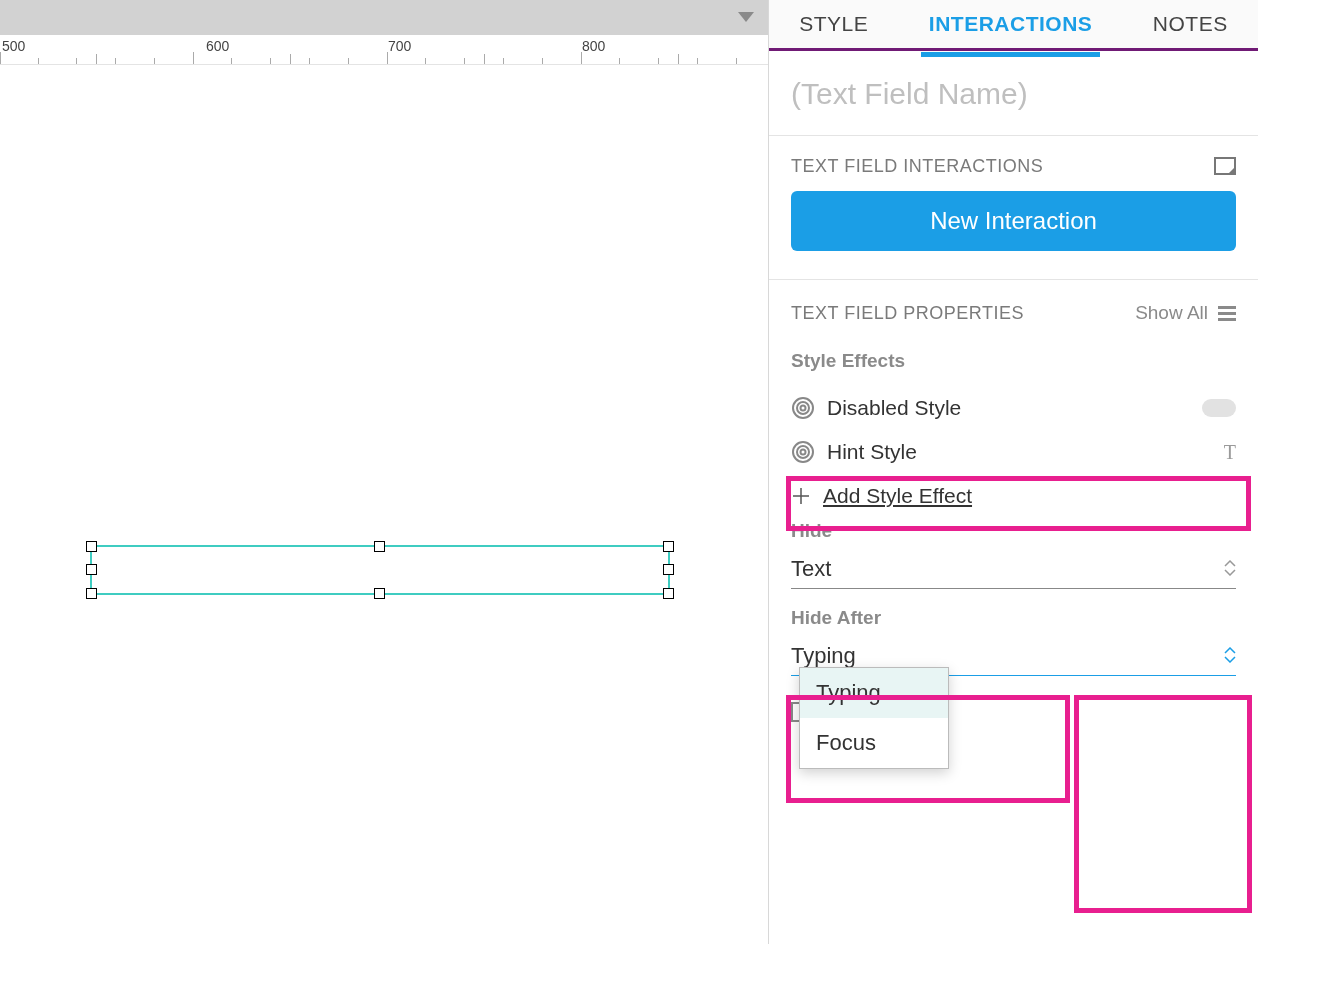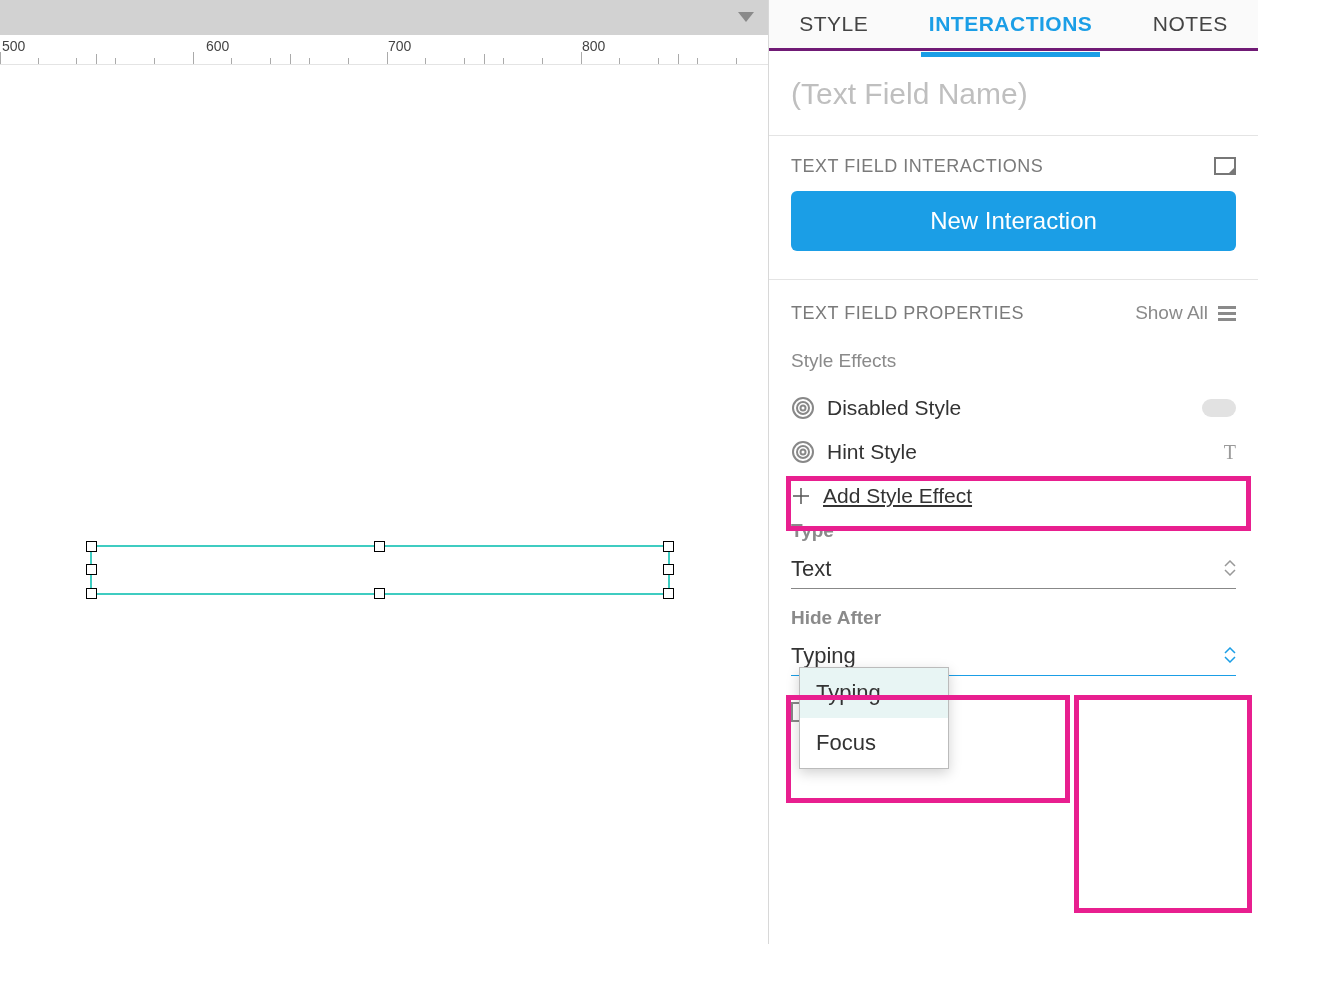--- a/index.html
+++ b/index.html
@@ -43,21 +43,21 @@
   .section-title { font-size: 18px; letter-spacing: 0.5px; color: #7a7a7a; }
   .expand-icon svg { display:block; }
   
   .new-interaction-btn { width: 100%; background: #1b9ee6; color: #fff; border: none; border-radius: 6px; font-size: 24px; padding: 16px 8px; cursor: pointer; margin-bottom: 28px; }
   
   .props-header { display: flex; justify-content: space-between; align-items: center; padding: 22px 0 8px 0; }
   .show-all { font-size: 19px; color: #8a8a8a; display: flex; align-items: center; gap: 10px; cursor: pointer; }
   .show-all .menu-icon { display: flex; flex-direction: column; gap: 3px; }
   .show-all .menu-icon span { width: 18px; height: 3px; background: #8a8a8a; }
   
-  .group-label { font-size: 19px; font-weight: 400; color: #8a8a8a; margin: 18px 0 14px 0; }
+  .group-label { font-size: 19px; font-weight: 700; color: #8a8a8a; margin: 18px 0 14px 0; }
   
   .effect-row { display: flex; align-items: center; justify-content: space-between; padding: 10px 0; }
   .effect-left { display: flex; align-items: center; gap: 12px; }
   .effect-right { display:flex; align-items:center; }
   .target-icon svg { display: block; }
   .effect-label { font-size: 21px; color: #333; }
   .toggle { width: 34px; height: 18px; background: #e2e2e2; border-radius: 10px; }
   .t-glyph { font-size: 20px; color: #9a9a9a; font-family: Georgia, serif; width:34px; text-align:right; }
   
   .add-row { display: flex; align-items: center; gap: 12px; padding: 10px 0 4px 0; cursor: pointer; }
@@ -219,21 +219,21 @@
         <span class="plus-icon">
           <svg width="20" height="20" viewBox="0 0 20 20">
               <line x1="10" y1="2" x2="10" y2="18" stroke="#555" stroke-width="1.5"></line>
               <line x1="2" y1="10" x2="18" y2="10" stroke="#555" stroke-width="1.5"></line>
             </svg>
         </span>
         <span class="add-label">Add Style Effect</span>
       </div>
 
       <div class="type-row">
-        <div class="field-label">Type</div>
+        <div class="field-label">Hide</div>
         <div class="sel-row">
           <span class="val">Text</span>
           <span class="stepper">
             <svg width="12" height="7">
                 <polyline points="1,6 6,1 11,6" fill="none" stroke="#999" stroke-width="1.5"></polyline>
               </svg>
             <svg width="12" height="7">
                 <polyline points="1,1 6,6 11,1" fill="none" stroke="#999" stroke-width="1.5"></polyline>
               </svg>
           </span>

